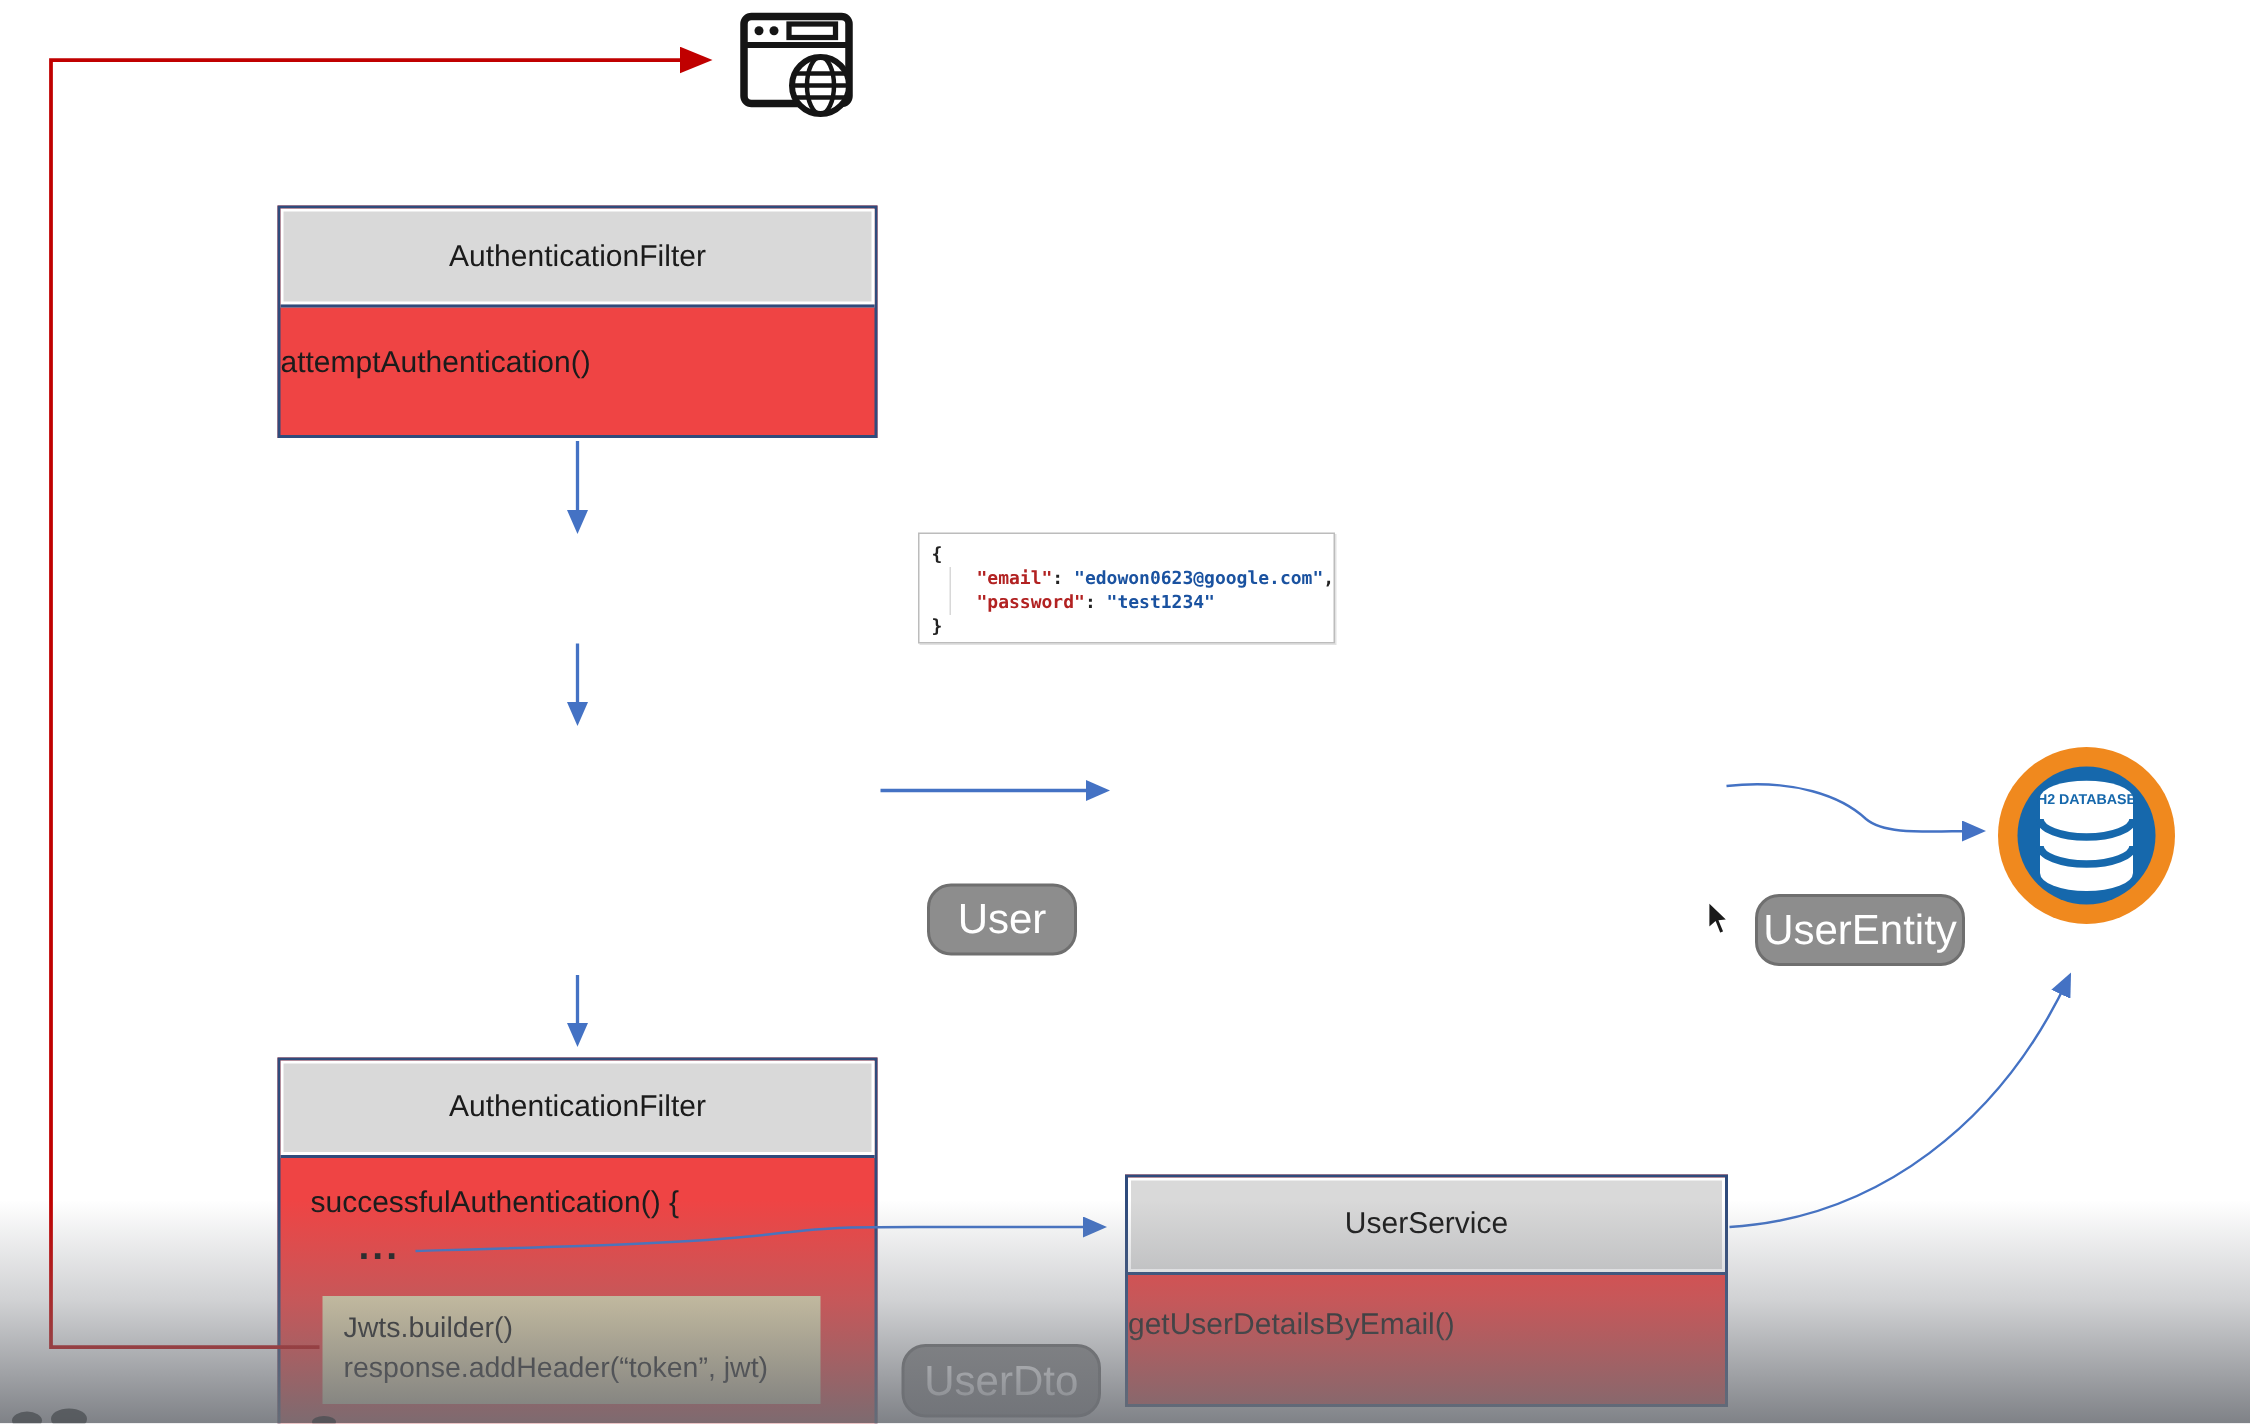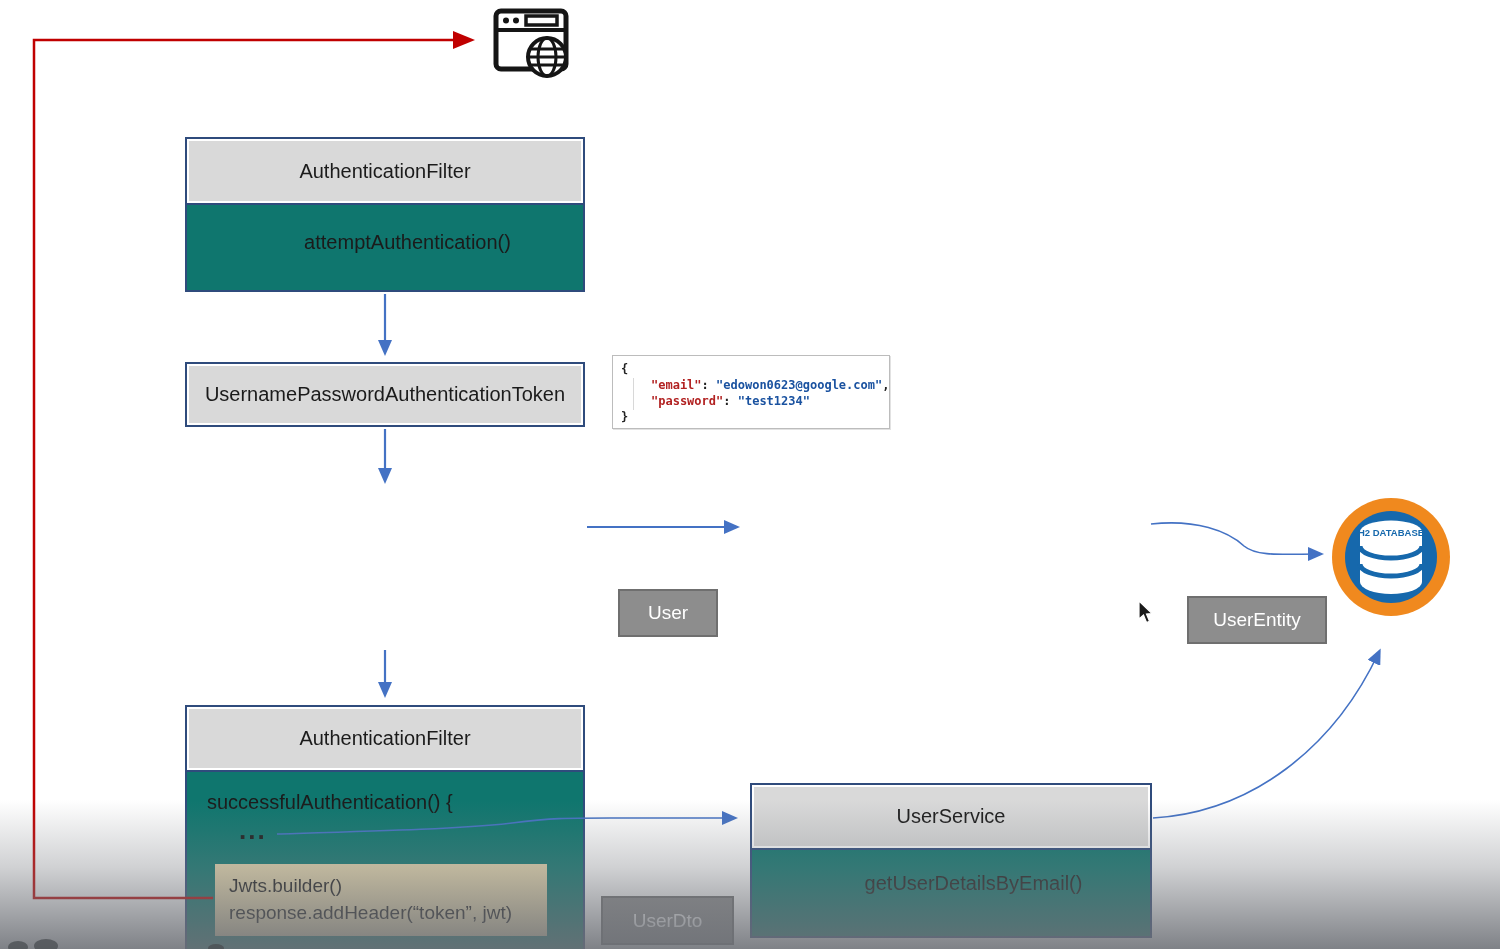--- a/index.html
+++ b/index.html
@@ -1,29 +1,29 @@
 <!DOCTYPE html>
 <html><head>
 <meta charset="utf-8">
 <style>
   html,body{margin:0;padding:0;background:#fff;}
   .canvas{position:relative;width:1500px;height:949px;background:#ffffff;overflow:hidden;
           font-family:"Liberation Sans",sans-serif;color:#1b1b1b;}
   svg.arrows{position:absolute;left:0;top:0;z-index:10;pointer-events:none;}
 
   
-  .uml-box{position:absolute;border:2px solid #2F4B7C;background:#0f766e;z-index:3;box-sizing:border-box;}
+  .uml-box{position:absolute;border:2px solid #2F4B7C;background:#ef4444;z-index:3;box-sizing:border-box;}
   .uml-header{background:#D9D9D9;border-bottom:2px solid #2F4B7C;box-shadow:inset 0 0 0 2px #fff;
               display:flex;align-items:center;justify-content:center;font-size:20px;color:#1b1b1b;}
-  .uml-body{display:flex;align-items:flex-start;justify-content:center;font-size:20px;padding-top:26px;padding-left:45px;}
+  .uml-body{display:flex;align-items:flex-start;justify-content:flex-start;font-size:20px;padding-top:26px;}
   .uml-solid{background:#D9D9D9;box-shadow:inset 0 0 0 2px #fff;display:flex;align-items:center;justify-content:center;font-size:20px;}
 
   
-  .chip{position:absolute;background:#8D8D8D;border:2px solid #6F6F6F;border-radius:0;color:#fff;
-        display:flex;align-items:center;justify-content:center;font-size:19px;z-index:5;box-sizing:border-box;}
+  .chip{position:absolute;background:#8D8D8D;border:2px solid #6F6F6F;border-radius:16px;color:#fff;
+        display:flex;align-items:center;justify-content:center;font-size:28px;z-index:5;box-sizing:border-box;}
 
   
   .json-box{position:absolute;left:612px;top:355px;width:278px;height:74px;background:#fff;border:1px solid #bcbcbc;
             box-shadow:1px 1px 0 #e2e2e2;font-family:"DejaVu Sans Mono",monospace;font-size:12px;font-weight:600;
             line-height:16px;padding:5px 8px;box-sizing:border-box;z-index:4;}
   .json-box .line{white-space:pre;}
   .json-box .ind{padding-left:30px;}
   .jkey{color:#B22222;}
   .jval{color:#1A52A0;}
   .brace,.jsep,.jtrail{color:#222;}
@@ -81,38 +81,35 @@
 
   <div class="uml-box" style="left:185px;top:137px;width:400px;height:155px;">
     <div class="uml-header" style="height:64px;">
       <span>AuthenticationFilter</span>
     </div>
     <div class="uml-body">
       <span>attemptAuthentication()</span>
     </div>
   </div>
 
-  <div class="uml-box uml-solid" style="left:185px;top:362px;width:400px;height:65px;">
-    <span>UsernamePasswordAuthenticationToken</span>
-  </div>
 
   <div class="json-box">
     <div class="indent-guide"></div>
     <div class="line"><span class="brace">{</span></div>
     <div class="line ind"><span class="jkey">"email"</span><span class="jsep">: </span><span class="jval">"edowon0623@google.com"</span><span class="jtrail">,</span></div>
     <div class="line ind"><span class="jkey">"password"</span><span class="jsep">: </span><span class="jval">"test1234"</span><span class="jtrail"></span></div>
     <div class="line"><span class="brace">}</span></div>
   </div>
 
 
 
   <div class="chip" style="left:618px;top:589px;width:100px;height:48px;">
     <span>User</span>
   </div>
-  <div class="chip" style="left:1170px;top:596px;width:140px;height:48px;margin-left:17px;">
+  <div class="chip" style="left:1170px;top:596px;width:140px;height:48px;">
     <span>UserEntity</span>
   </div>
   <div class="chip" style="left:601px;top:896px;width:133px;height:49px;">
     <span>UserDto</span>
   </div>
 
   <svg style="position:absolute;left:1328px;top:496px;z-index:4;" width="126" height="126" viewBox="0 0 126 126">
     <circle cx="63" cy="61" r="59" fill="#F0891E"></circle>
     <circle cx="63" cy="61" r="46" fill="#1668AC"></circle>
     <path d="M32,36 L32,86 A31,12 0 0 0 94,86 L94,36 Z" fill="#ffffff"></path>

